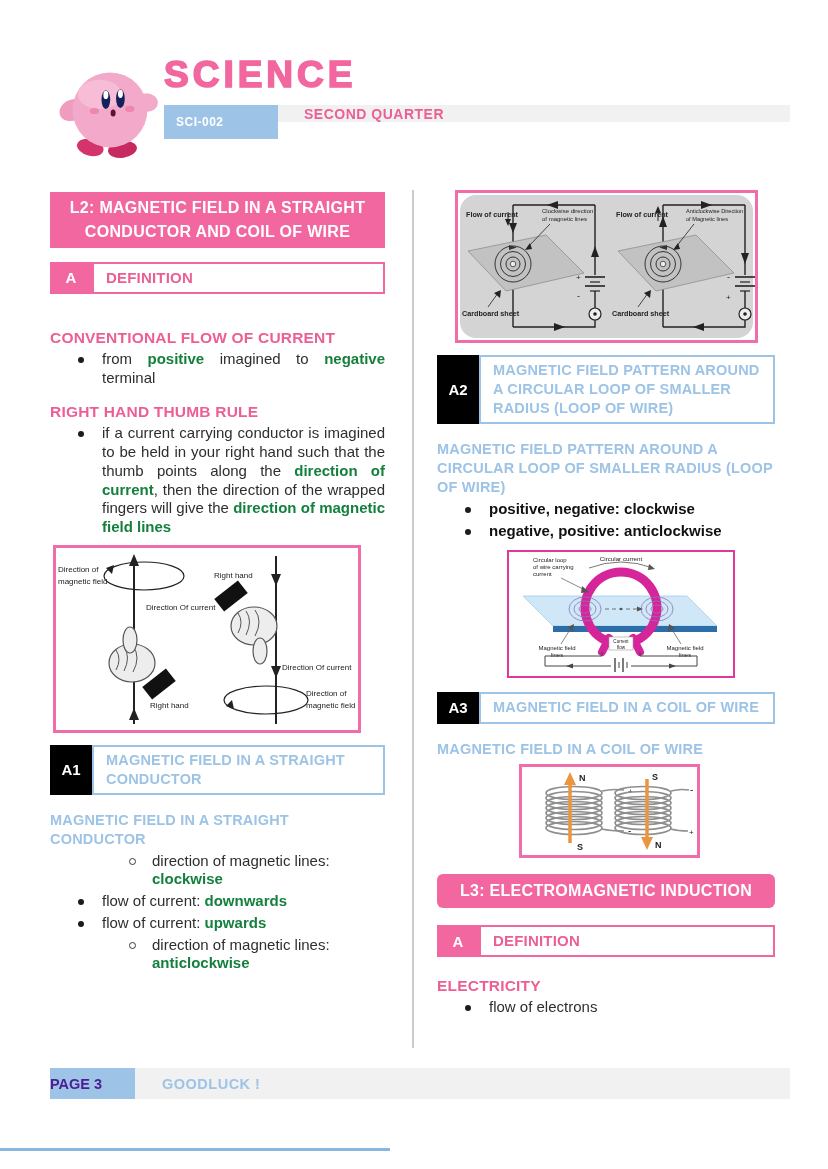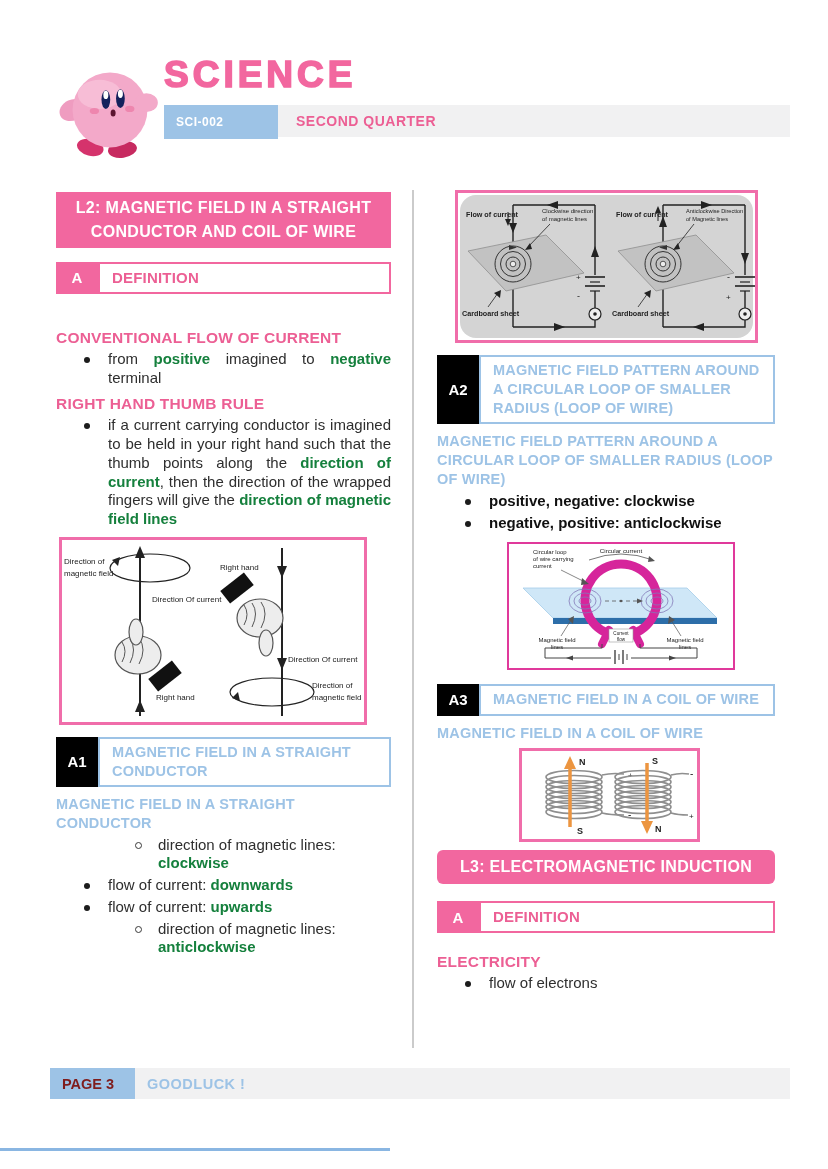--- a/index.html
+++ b/index.html
@@ -7,28 +7,28 @@
         font-family:"Liberation Sans",sans-serif;color:#2e2e2e;}
 
   
   .kirby{position:absolute;left:58px;top:64px;width:104px;height:94px;}
   .doc-title{position:absolute;left:164px;top:54px;font-size:37px;font-weight:bold;
              color:#f2679f;letter-spacing:4px;-webkit-text-stroke:1.6px #f2679f;
              text-shadow:0 0 1px #f2679f;}
   .code-badge{position:absolute;left:164px;top:105px;width:114px;height:34px;background:#9dc3e6;
               color:#fff;font-weight:bold;font-size:12px;letter-spacing:.5px;display:flex;
               align-items:center;padding-left:12px;box-sizing:border-box;}
-  .quarter-bar{position:absolute;left:278px;top:105px;width:512px;height:32px;background:#f1f1f2;
+  .quarter-bar{position:absolute;left:278px;top:105px;width:512px;height:17px;background:#f1f1f2;
                color:#ec5f94;font-weight:bold;font-size:14px;letter-spacing:.5px;display:flex;
-               align-items:center;padding-left:18px;box-sizing:border-box;}
+               align-items:center;padding-left:26px;box-sizing:border-box;}
 
   .divider{position:absolute;left:412px;top:190px;width:1.5px;height:858px;background:#cbcbcb;}
 
   
-  .col-left{position:absolute;left:56px;top:192px;width:335px;}
+  .col-left{position:absolute;left:50px;top:192px;width:335px;}
   .col-right{position:absolute;left:437px;top:190px;width:338px;}
 
   .banner{background:#f2679f;color:#fff;font-weight:bold;text-align:center;
           font-size:16px;line-height:1.5;padding:4px 10px;letter-spacing:.3px;}
   .banner.l3{padding:5px 4px;border-radius:6px;}
 
   .sec-row{display:flex;align-items:stretch;}
   .sec-badge{width:42px;display:flex;align-items:center;justify-content:center;
              color:#fff;font-weight:bold;font-size:15px;}
   .sec-box{flex:1;background:#fff;display:flex;align-items:center;padding:4px 12px;
@@ -54,30 +54,30 @@
 
   .img-frame{box-sizing:content-box;background:#fff;}
   .img-hand{margin-top:8px;margin-left:3px;width:302px;border:3.5px solid #f06daa;}
   .img-circuit{margin-left:18px;width:297px;border:3.5px solid #f06daa;}
   .img-loop{margin-top:10px;margin-left:70px;width:224px;border:2.5px solid #e0399b;}
   .img-coils{margin-top:6px;margin-left:82px;width:175px;border:3.5px solid #f06daa;}
   .img-frame svg{display:block;}
 
   
   .footer{position:absolute;left:50px;top:1068px;width:740px;height:31px;display:flex;}
-  .page-badge{width:85px;background:#9dc3e6;color:#7f1d1d;font-weight:bold;font-size:14.5px;
-              display:flex;align-items:center;padding-left:12px;box-sizing:border-box;}
+  .page-badge{width:85px;background:#9dc3e6;color:#4c1d95;font-weight:bold;font-size:14.5px;
+              display:flex;align-items:center;box-sizing:border-box;}
   .footer-bar{flex:1;background:#f1f1f2;color:#9dc3e6;font-weight:bold;font-size:14.5px;
-              letter-spacing:.5px;display:flex;align-items:center;padding-left:12px;}
+              letter-spacing:.5px;display:flex;align-items:center;padding-left:27px;}
   .bottom-line{position:absolute;left:0;top:1148px;width:390px;height:3px;background:#8ab6e2;}
 
   
   svg text{font-family:"Liberation Sans",sans-serif;fill:#222;}
 
-  .mt17{margin-top:17px;} .mt18{margin-top:35px;} .mt16{margin-top:8px;}
+  .mt17{margin-top:17px;} .mt18{margin-top:35px;} .mt16{margin-top:16px;}
   .mt14{margin-top:14px;} .mt12{margin-top:12px;} .mt20{margin-top:20px;}
 </style>
 </head>
 <body>
 
 <div class="page">
 
   <svg class="kirby" viewBox="0 0 100 90">
     <ellipse cx="14" cy="44" rx="13" ry="10" fill="#ef9cc0" transform="rotate(-25 14 44)"></ellipse>
     <ellipse cx="31" cy="80" rx="13" ry="8" fill="#d5336c" transform="rotate(14 31 80)"></ellipse>

